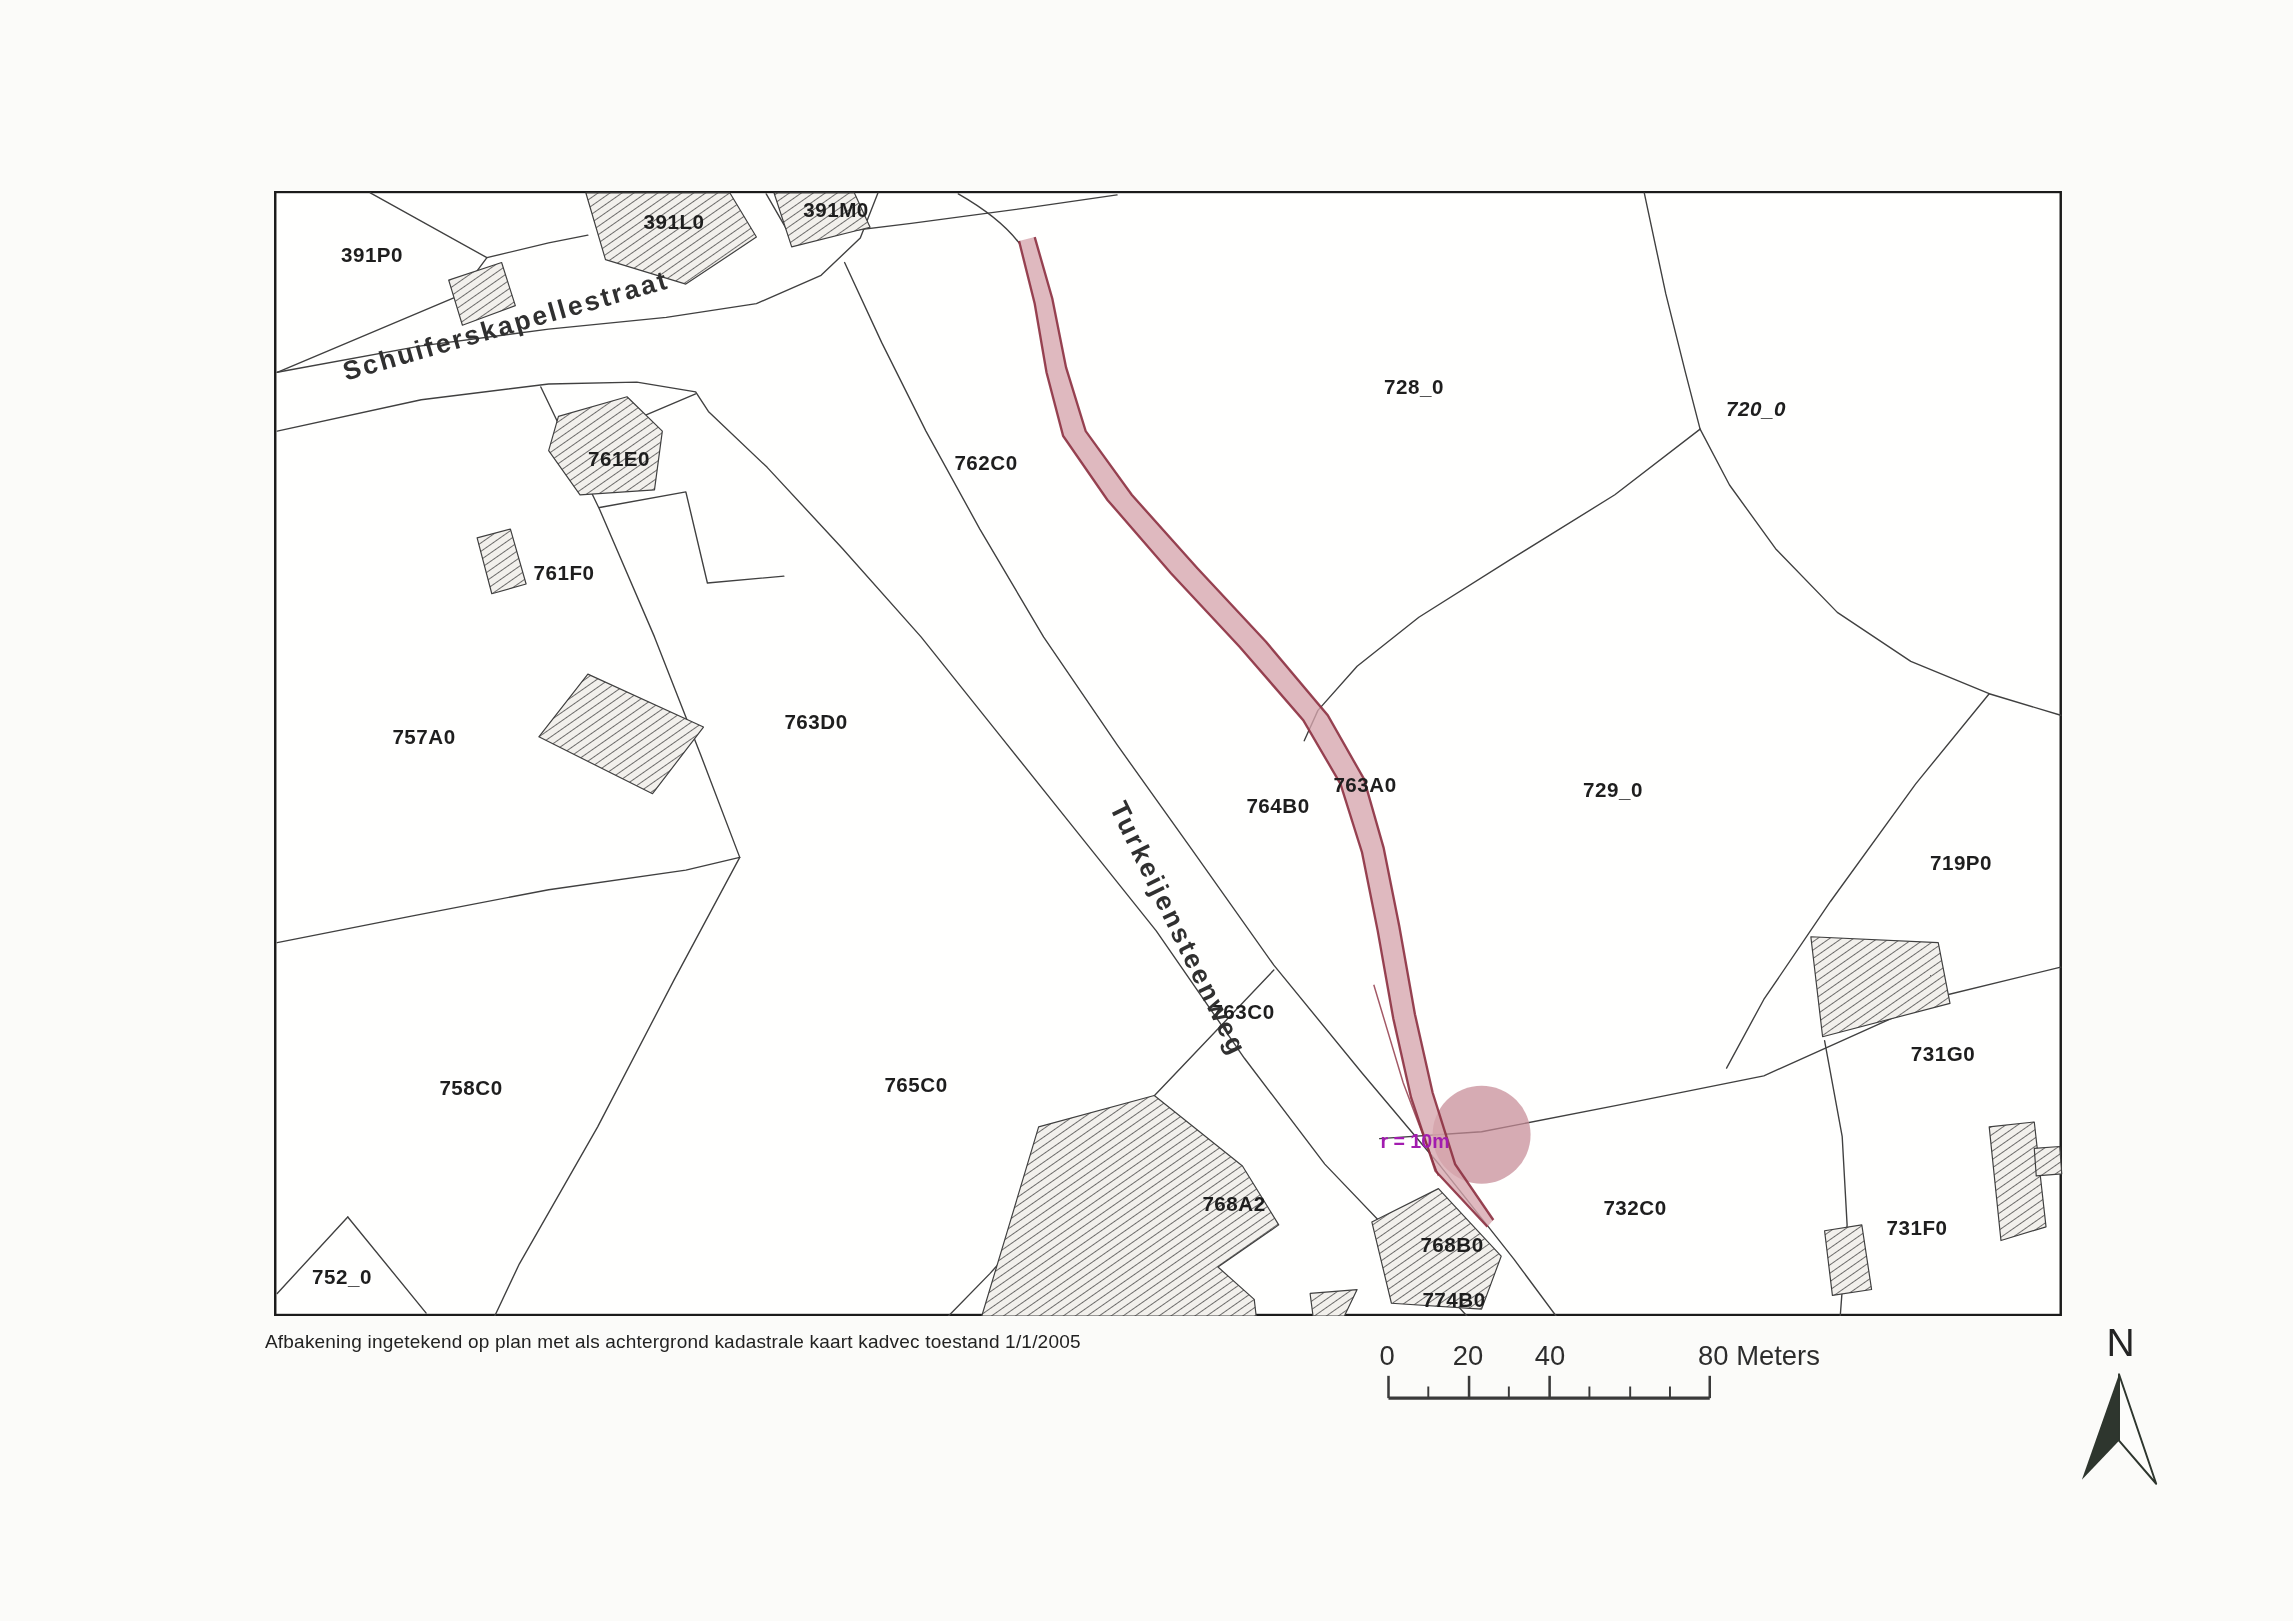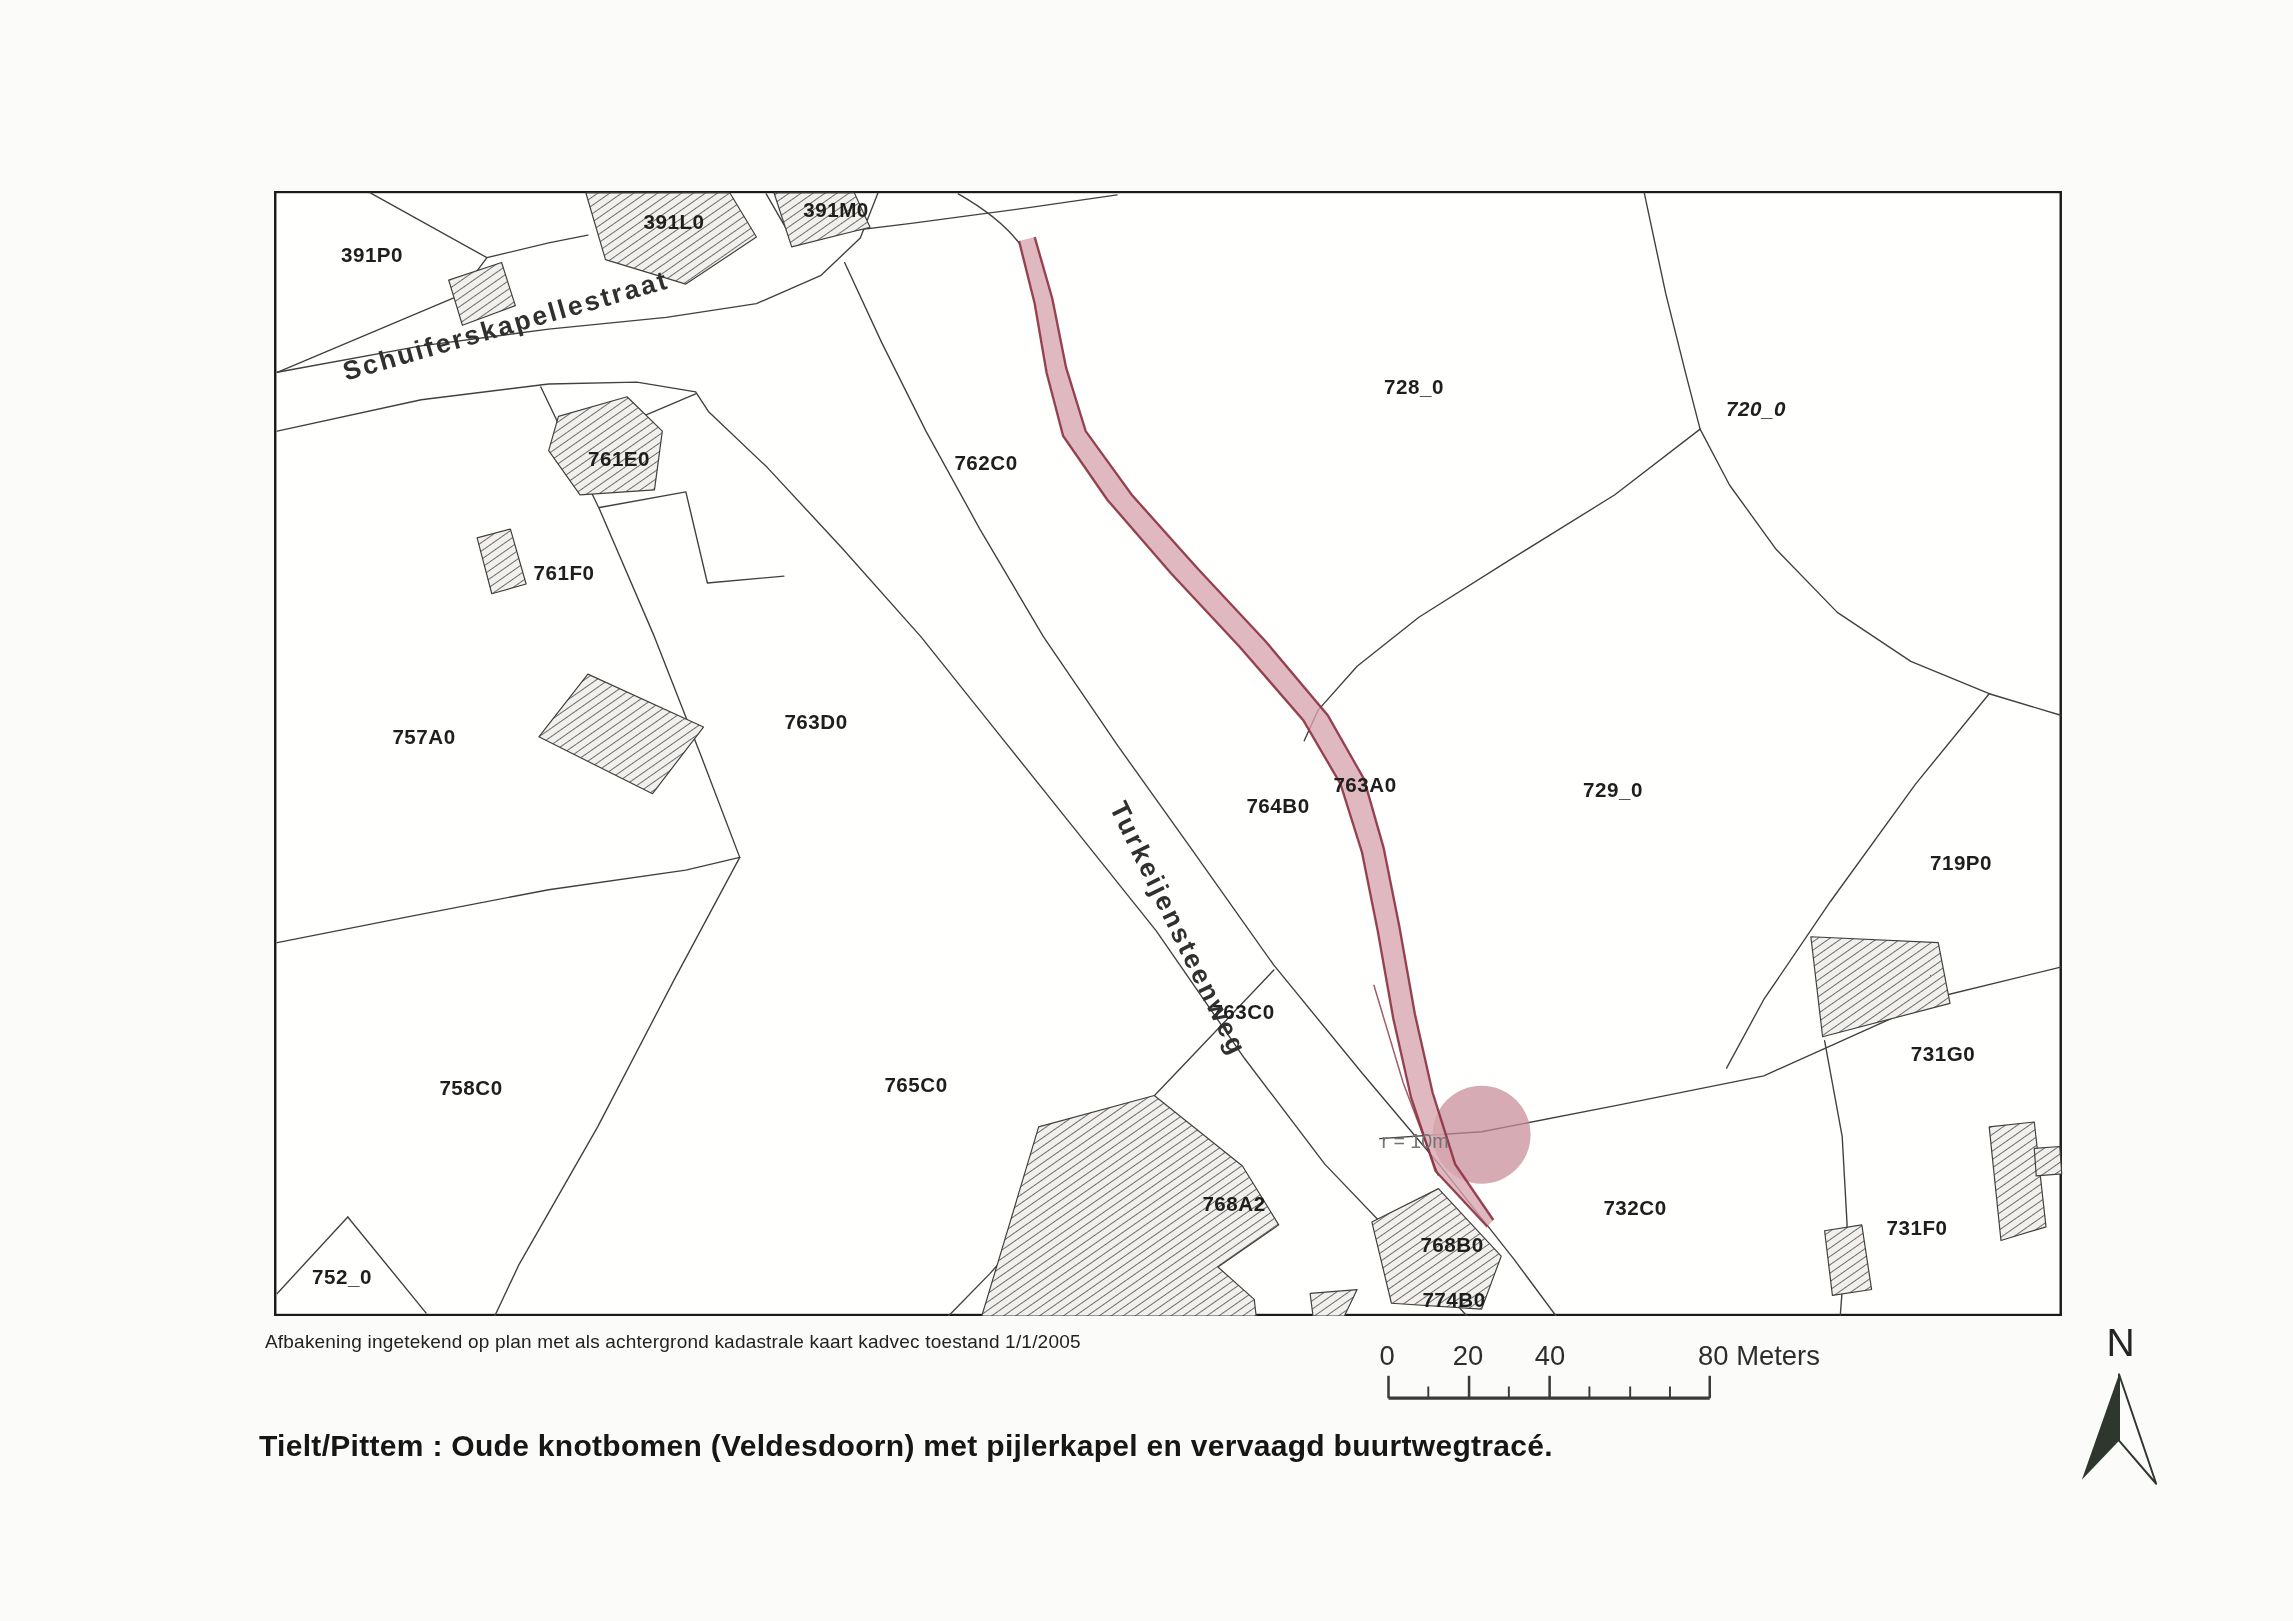--- a/index.html
+++ b/index.html
@@ -19,21 +19,21 @@
     font-size:20.6px;font-weight:600;letter-spacing:0.5px;
     color:#1e1e1e;white-space:nowrap;
   }
   .street-label{
     position:absolute;transform:translate(-50%,-50%) rotate(var(--rot,0deg));
     font-size:26.5px;font-weight:600;letter-spacing:2.5px;
     color:#303030;white-space:nowrap;
   }
   .radius-label{
     position:absolute;transform:translate(-50%,-50%);
-    font-size:19.6px;font-weight:400;color:#737373;white-space:nowrap;
+    font-size:19.6px;font-weight:700;color:#a21caf;white-space:nowrap;
   }
   .caption{
     position:absolute;left:265px;top:1331px;
     font-size:19px;font-weight:500;color:#222;
     letter-spacing:0.2px;white-space:nowrap;
   }
   .map-title{
     position:absolute;left:259px;top:1429px;
     font-size:30px;font-weight:700;color:#161616;
     letter-spacing:0.3px;white-space:nowrap;
@@ -163,21 +163,20 @@
         <line x1="341" y1="6" x2="341" y2="29"></line>
         <line x1="51" y1="17" x2="51" y2="29" stroke-width="2"></line>
         <line x1="134" y1="17" x2="134" y2="29" stroke-width="2"></line>
         <line x1="217" y1="17" x2="217" y2="29" stroke-width="2"></line>
         <line x1="259" y1="17" x2="259" y2="29" stroke-width="2"></line>
         <line x1="300" y1="17" x2="300" y2="29" stroke-width="2"></line>
       </g>
     </svg>
   </div>
 
-  <div class="map-title">Tielt/Pittem : Oude knotbomen (Veldesdoorn) met pijlerkapel en vervaagd buurtwegtracé.</div>
 
   <div class="north-label">N</div>
   <svg id="north-arrow" width="88" height="122" viewBox="0 0 90 124">
     <path d="M44,6 L6,114 L44,74 Z" fill="#2e362e"></path>
     <path d="M44,6 L82,118 L44,74 Z" fill="#fdfdfb" stroke="#2e362e" stroke-width="2" stroke-linejoin="round"></path>
   </svg>
 
 </div>
 
 

